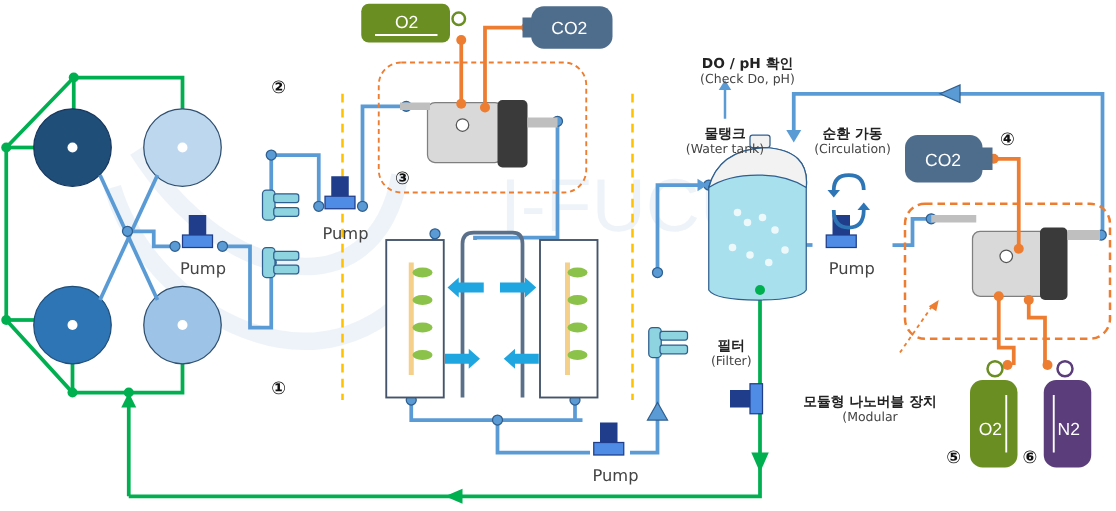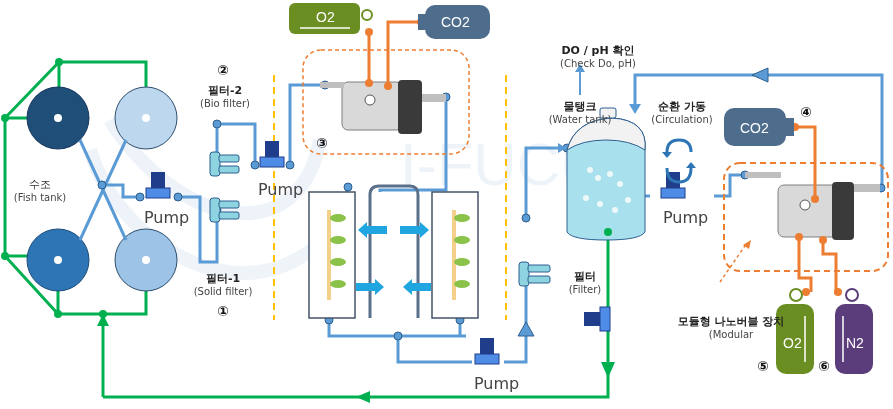--- a/index.html
+++ b/index.html
@@ -3,21 +3,21 @@
 <meta charset="utf-8">
 <style>
   html,body{margin:0;padding:0;background:#fff;}
   #stage{position:relative;width:893px;height:409px;overflow:hidden;background:#fff;font-family:"DejaVu Sans","Liberation Sans",sans-serif;}
   svg#diagram{position:absolute;left:0;top:0;width:893px;height:409px;}
   .lbl{position:absolute;text-align:center;color:#333;line-height:1.25;white-space:nowrap;}
   .kr{font-weight:bold;font-size:11px;color:#222;}
   .en{font-size:10px;color:#444;}
   .num{position:absolute;font-size:14px;font-weight:bold;color:#111;}
   .gas-text{font-family:"Liberation Sans",sans-serif;fill:#fff;font-size:14px;}
-  .pump-lbl{position:absolute;font-size:16px;color:#444;}
+  .pump-lbl{position:absolute;font-size:13px;color:#444;}
 </style>
 </head>
 <body>
 
 <div id="stage">
 <svg id="diagram" viewBox="0 0 893 409" xmlns="http://www.w3.org/2000/svg">
   <defs>
     <marker id="arrG" viewBox="0 0 10 10" refX="5" refY="5" markerWidth="6" markerHeight="6" orient="auto">
           <path d="M0,0 L10,5 L0,10 z" fill="#00b050"></path>
         </marker>
@@ -265,57 +265,45 @@
     <text class="gas-text" x="783" y="348">O2</text>
   </g>
   <g>
     <circle cx="852" cy="295" r="6" fill="#fff" stroke="#5a3d7a" stroke-width="2"></circle>
     <rect x="835" y="304" width="38" height="70" rx="10" fill="#5a3d7a"></rect>
     <line x1="843" y1="316" x2="843" y2="362" stroke="#fff" stroke-width="1.5"></line>
     <text class="gas-text" x="846" y="348">N2</text>
   </g>
 </svg>
 
-<div class="lbl" style="left:10px;top:178px;width:60px;">
-  <div class="en" style="font-size:11px;color:#333;">수조</div>
-  <div class="en">(Fish tank)</div>
-</div>
 <div class="pump-lbl" style="left:144px;top:208px;">Pump</div>
 <div class="pump-lbl" style="left:258px;top:180px;">Pump</div>
 <div class="pump-lbl" style="left:474px;top:374px;">Pump</div>
 <div class="pump-lbl" style="left:663px;top:208px;">Pump</div>
 
 <div class="num" style="left:217px;top:62px;">②</div>
-<div class="lbl" style="left:190px;top:84px;width:70px;">
-  <div class="kr">필터-2</div>
-  <div class="en">(Bio filter)</div>
-</div>
-<div class="lbl" style="left:188px;top:272px;width:70px;">
-  <div class="kr">필터-1</div>
-  <div class="en">(Solid filter)</div>
-</div>
 <div class="num" style="left:217px;top:303px;">①</div>
 <div class="num" style="left:316px;top:135px;">③</div>
 
 <div class="lbl" style="left:535px;top:44px;width:90px;margin-left:18px;">
   <div class="kr">DO / pH 확인</div>
   <div class="en">(Check Do, pH)</div>
 </div>
 <div class="lbl" style="left:545px;top:100px;width:70px;">
   <div class="kr">물탱크</div>
   <div class="en">(Water tank)</div>
 </div>
 <div class="lbl" style="left:648px;top:100px;width:68px;">
   <div class="kr">순환 가동</div>
   <div class="en">(Circulation)</div>
 </div>
 <div class="lbl" style="left:555px;top:270px;width:60px;">
   <div class="kr">필터</div>
   <div class="en">(Filter)</div>
 </div>
-<div class="lbl" style="left:636px;top:315px;width:120px;margin-left:35px;">
+<div class="lbl" style="left:636px;top:315px;width:120px;">
   <div class="kr">모듈형 나노버블 장치</div>
   <div class="en">(Modular</div>
 </div>
 <div class="num" style="left:800px;top:104px;">④</div>
 <div class="num" style="left:757px;top:358px;">⑤</div>
 <div class="num" style="left:818px;top:358px;">⑥</div>
 </div>
 
 </body></html>

